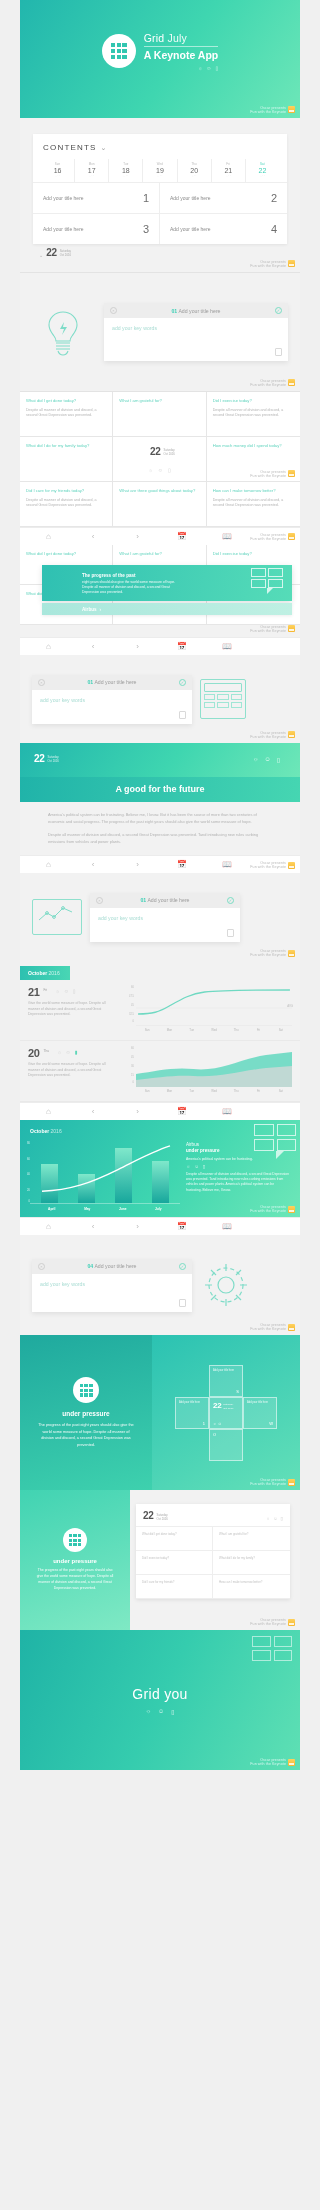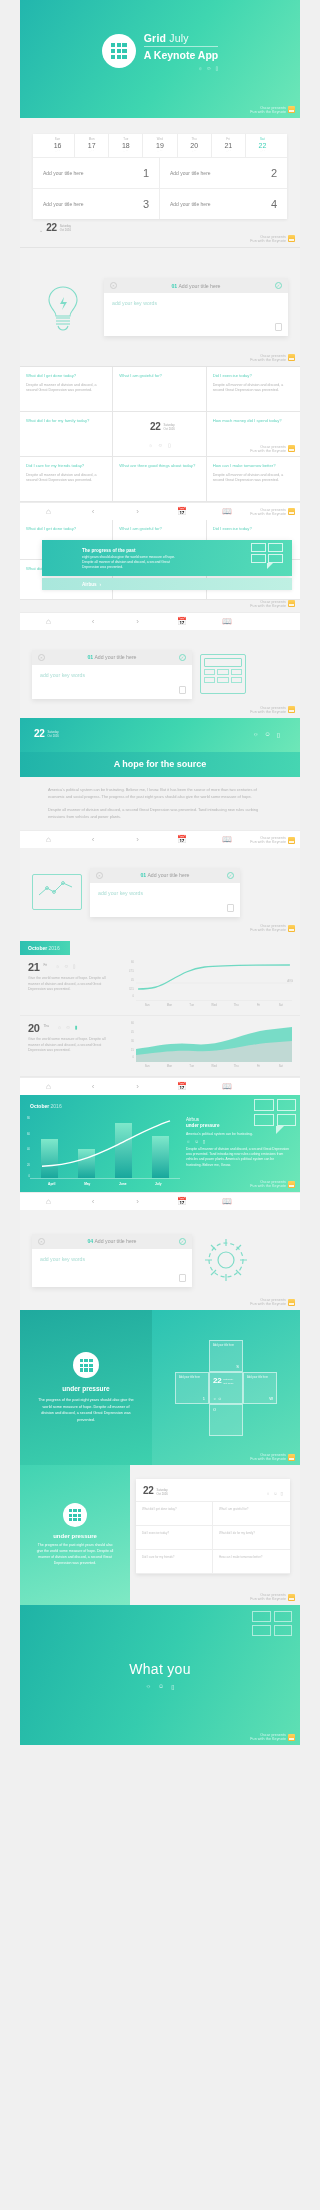--- a/index.html
+++ b/index.html
@@ -44,21 +44,21 @@
   .cover-inner { display:flex; align-items:center; gap:8px; transform:translateY(-8px); }
   .logo-circle {
     width:34px; height:34px; border-radius:50%; background:#fff;
     display:flex; align-items:center; justify-content:center; flex:none;
   }
   .grid-glyph { width:16px; height:16px; display:grid;
     grid-template-columns:repeat(3,1fr); grid-template-rows:repeat(3,1fr); gap:1.4px; }
   .grid-glyph i { background:#32c6b0; display:block; }
   .cover-titles { color:#fff; }
   .cover-line1 { font-size:10.5px; letter-spacing:.2px; white-space:nowrap; }
-  .cover-line1 b { font-weight:bold; }
+  .cover-line1 b { font-weight:normal; }
   .cover-line1 span { font-weight:300; opacity:.92; }
   .cover-rule { height:1px; background:rgba(255,255,255,.55); margin:2px 0 2px; }
   .cover-line2 { font-size:10.5px; font-weight:bold; white-space:nowrap; }
   .cover-icons { display:flex; gap:4px; justify-content:flex-end; margin-top:4px;
     font-size:5px; color:rgba(255,255,255,.75); }
 
   
   .contents-wrap { padding:16px 13px 14px; }
   .card { background:#fff; box-shadow:0 1px 3px rgba(0,0,0,.07); }
   .contents-head { padding:9px 10px 7px; display:flex; align-items:center; gap:4px; }
@@ -297,20 +297,24 @@
         <div class="ctxt">Oscar presents</div>
         <div class="ctxt">Fun with the Keynote</div>
       </div>
       <span class="cico"></span>
     </div>
   </section>
 
   <section class="slide slide-light">
     <div class="contents-wrap">
       <div class="card">
+        <div class="contents-head">
+          <span class="t">CONTENTS</span>
+          <span class="chev">⌄</span>
+        </div>
         <div class="week">
           <div class="day">
             <div class="dn">Sun</div>
             <div class="dd">16</div>
             <div class="dots">○ · ·</div>
           </div>
           <div class="day">
             <div class="dn">Mon</div>
             <div class="dd">17</div>
             <div class="dots">○ · ·</div>
@@ -587,21 +591,21 @@
     </div>
     <div style="position:absolute;right:20px;top:13px;display:flex;gap:6px;font-size:6px;color:rgba(255,255,255,.9);">
       <span>☼</span>
       <span>☺</span>
       <span>▯</span>
     </div>
   </section>
 
   <section class="slide">
     <div class="hope-head">
-      <div class="h">A hope for the source</div>
+      <div class="h">A good for the future</div>
     </div>
     <div class="hope-body">
       <p>America's political system can be frustrating. Believe me, I know. But it has been the source of more than two centuries of economic and social progress. The progress of the past eight years should also give the world some measure of hope.</p>
       <p>Despite all manner of division and discord, a second Great Depression was prevented. Tand introducing new rules curbing emissions from vehicles and power plants.</p>
     </div>
     <div class="navbar">
       <span class="nb">⌂</span>
       <span class="nb">‹</span>
       <span class="nb">›</span>
       <span class="nb">📅</span>
@@ -978,21 +982,21 @@
 
   <section class="slide slide-teal-rev thanks">
     <div class="tg">
       <div class="gg">
           <i></i>
           <i></i>
           <i></i>
           <i></i>
         </div>
     </div>
-    <div class="tt">What you</div>
+    <div class="tt">Grid you</div>
     <div class="ti">
       <span>☼</span>
       <span>☺</span>
       <span>▯</span>
     </div>
     <div class="credit on-teal">
       <div>
         <div class="ctxt">Oscar presents</div>
         <div class="ctxt">Fun with the Keynote</div>
       </div>

